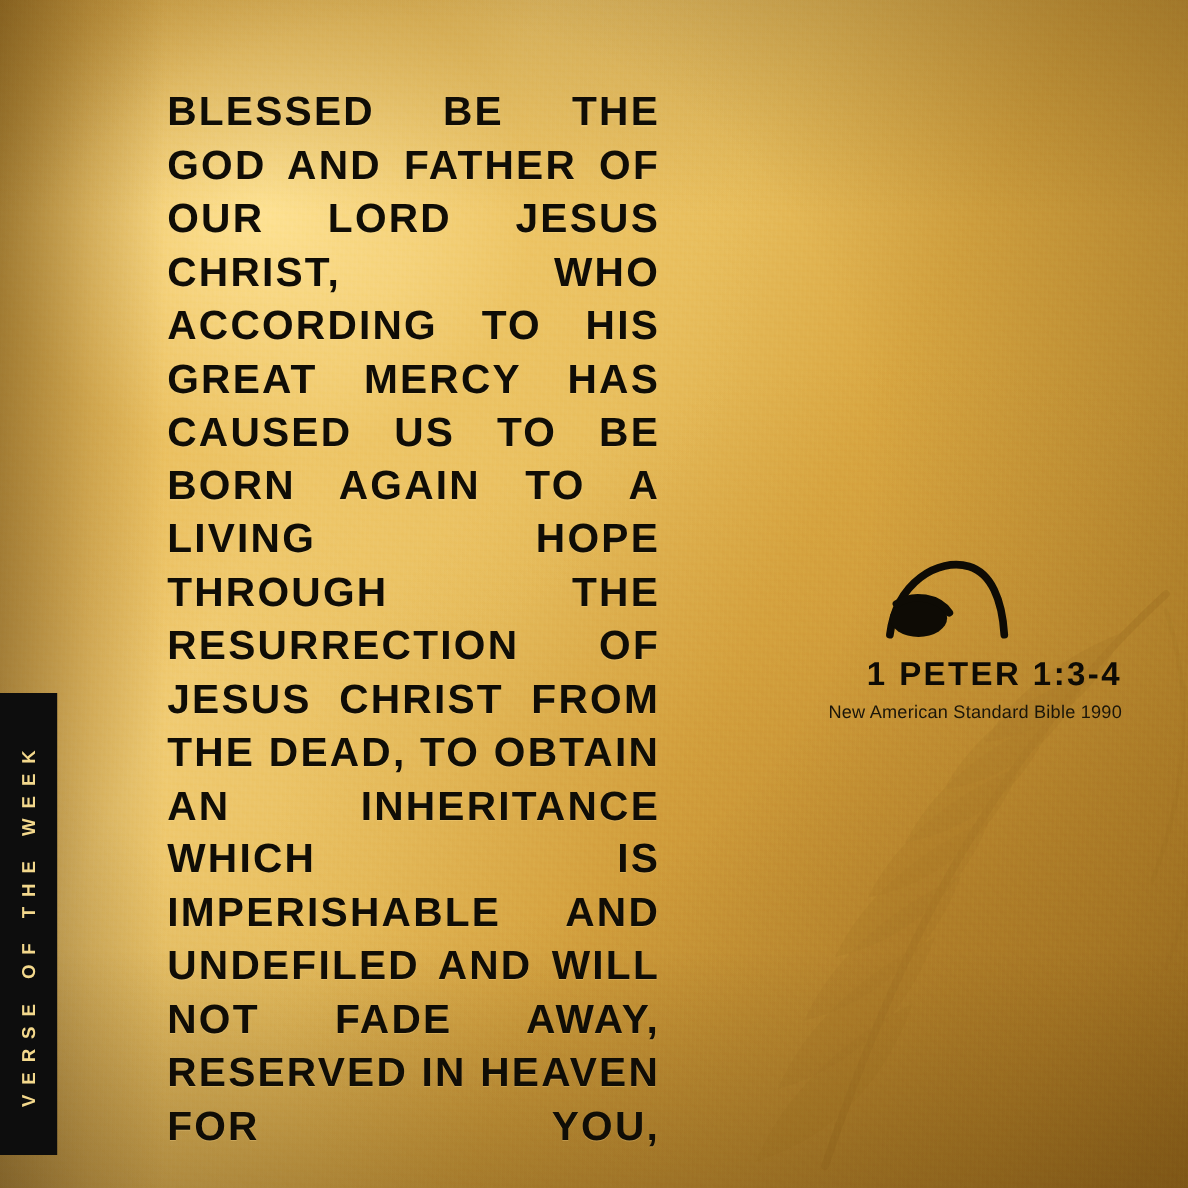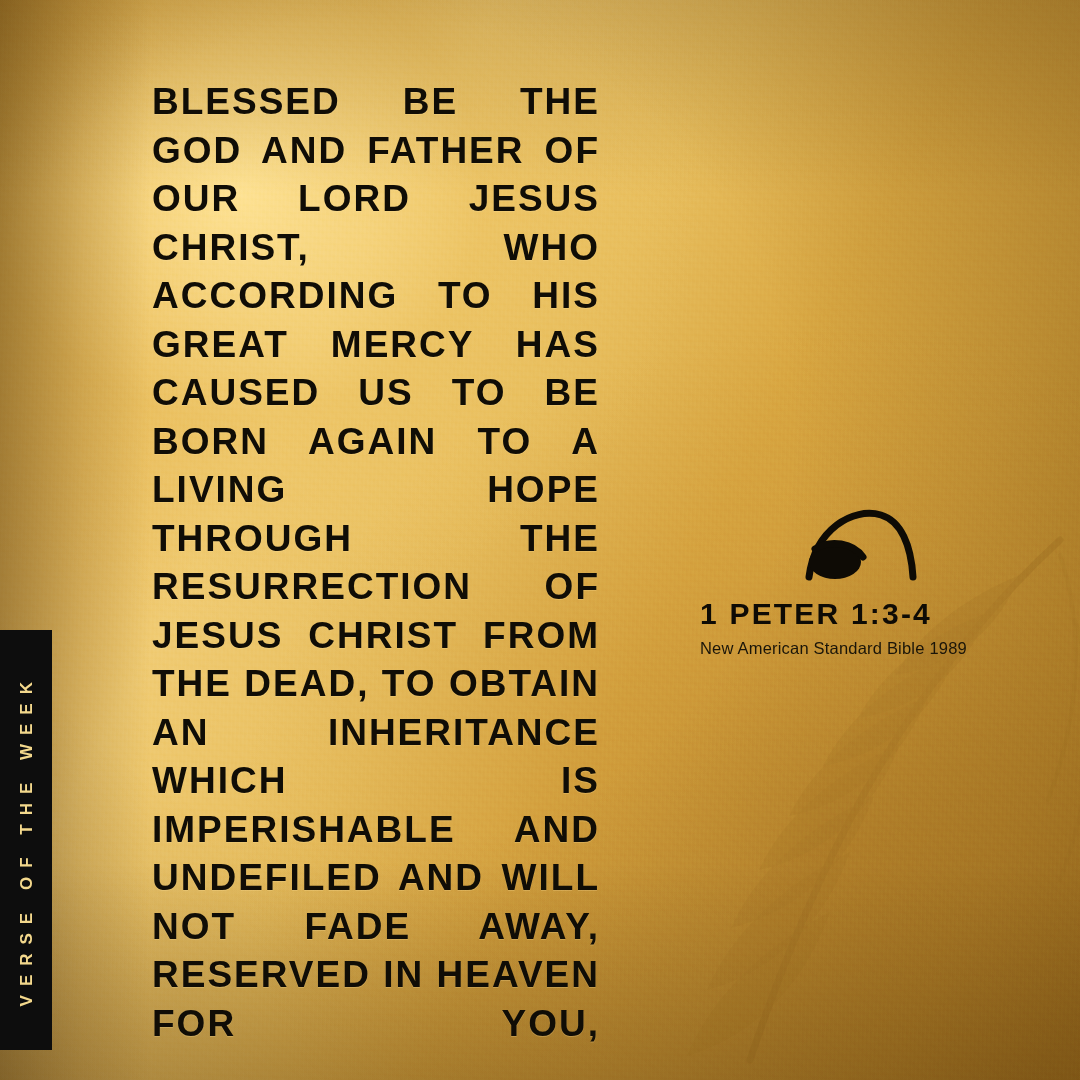--- a/index.html
+++ b/index.html
@@ -104,21 +104,21 @@
     display: inline-block;
     width: 100%;
   }
 
   
   .ref-block {
     position: absolute;
     left: 700px;
     top: 505px;
     width: 320px;
-    text-align: left;
+    text-align: right;
     color: #0e0b05;
   }
   .ref-logo {
     width: 118px;
     height: 78px;
     margin: 0 auto 14px auto;
   }
   .ref-logo svg { width: 100%; height: 100%; display: block; }
   .ref-title {
     font-size: 30px;
@@ -171,16 +171,16 @@
 
   <div class="ref-block">
     <div class="ref-logo">
       <svg viewBox="0 0 118 78" xmlns="http://www.w3.org/2000/svg">
         <path d="M8 72 C 14 24, 52 2, 80 10 C 100 16, 110 40, 112 72" fill="none" stroke="#0e0b05" stroke-width="7" stroke-linecap="round"></path>
         <ellipse cx="34" cy="57" rx="26" ry="17" fill="#0e0b05"></ellipse>
         <path d="M14 44 C 30 34, 52 38, 62 52" fill="none" stroke="#0e0b05" stroke-width="7" stroke-linecap="round"></path>
       </svg>
     </div>
     <div class="ref-title">1 Peter 1:3-4</div>
-    <div class="ref-sub">New American Standard Bible 1989</div>
+    <div class="ref-sub">New American Standard Bible 1990</div>
   </div>
 
 </div>
 
 </body></html>

